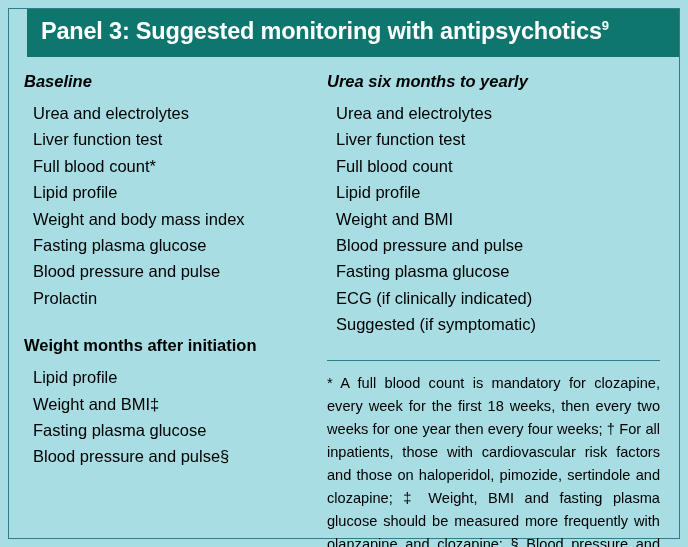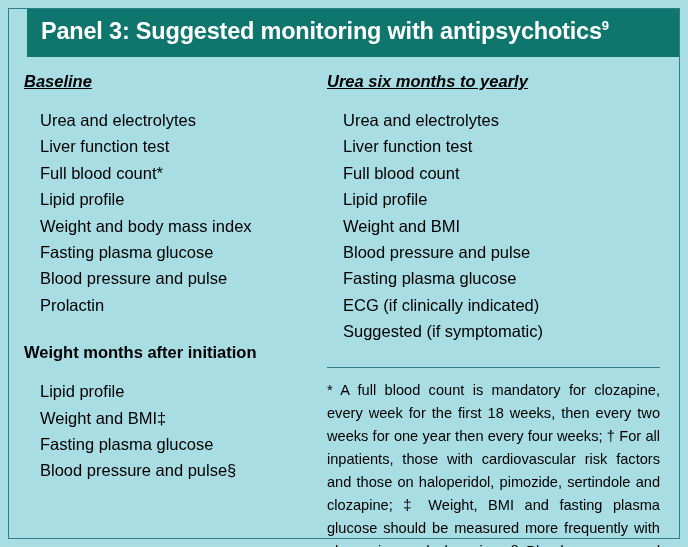--- a/index.html
+++ b/index.html
@@ -63,25 +63,24 @@
   }
   .section-heading {
     font-size: 16.5px;
     font-weight: bold;
     color: #000000;
     margin: 0 0 7px 0;
     line-height: 20px;
   }
   .section-heading.italic {
     font-style: italic;
-    text-decoration: underline;
   }
   ul.item-list {
     list-style: none;
-    margin: 16px;
+    margin: 9px;
     padding: 0;
   }
   ul.item-list li {
     font-size: 16.5px;
     color: #000000;
     line-height: 26.4px;
     white-space: nowrap;
   }
   #left-block-2 {
     margin-top: 24px;

